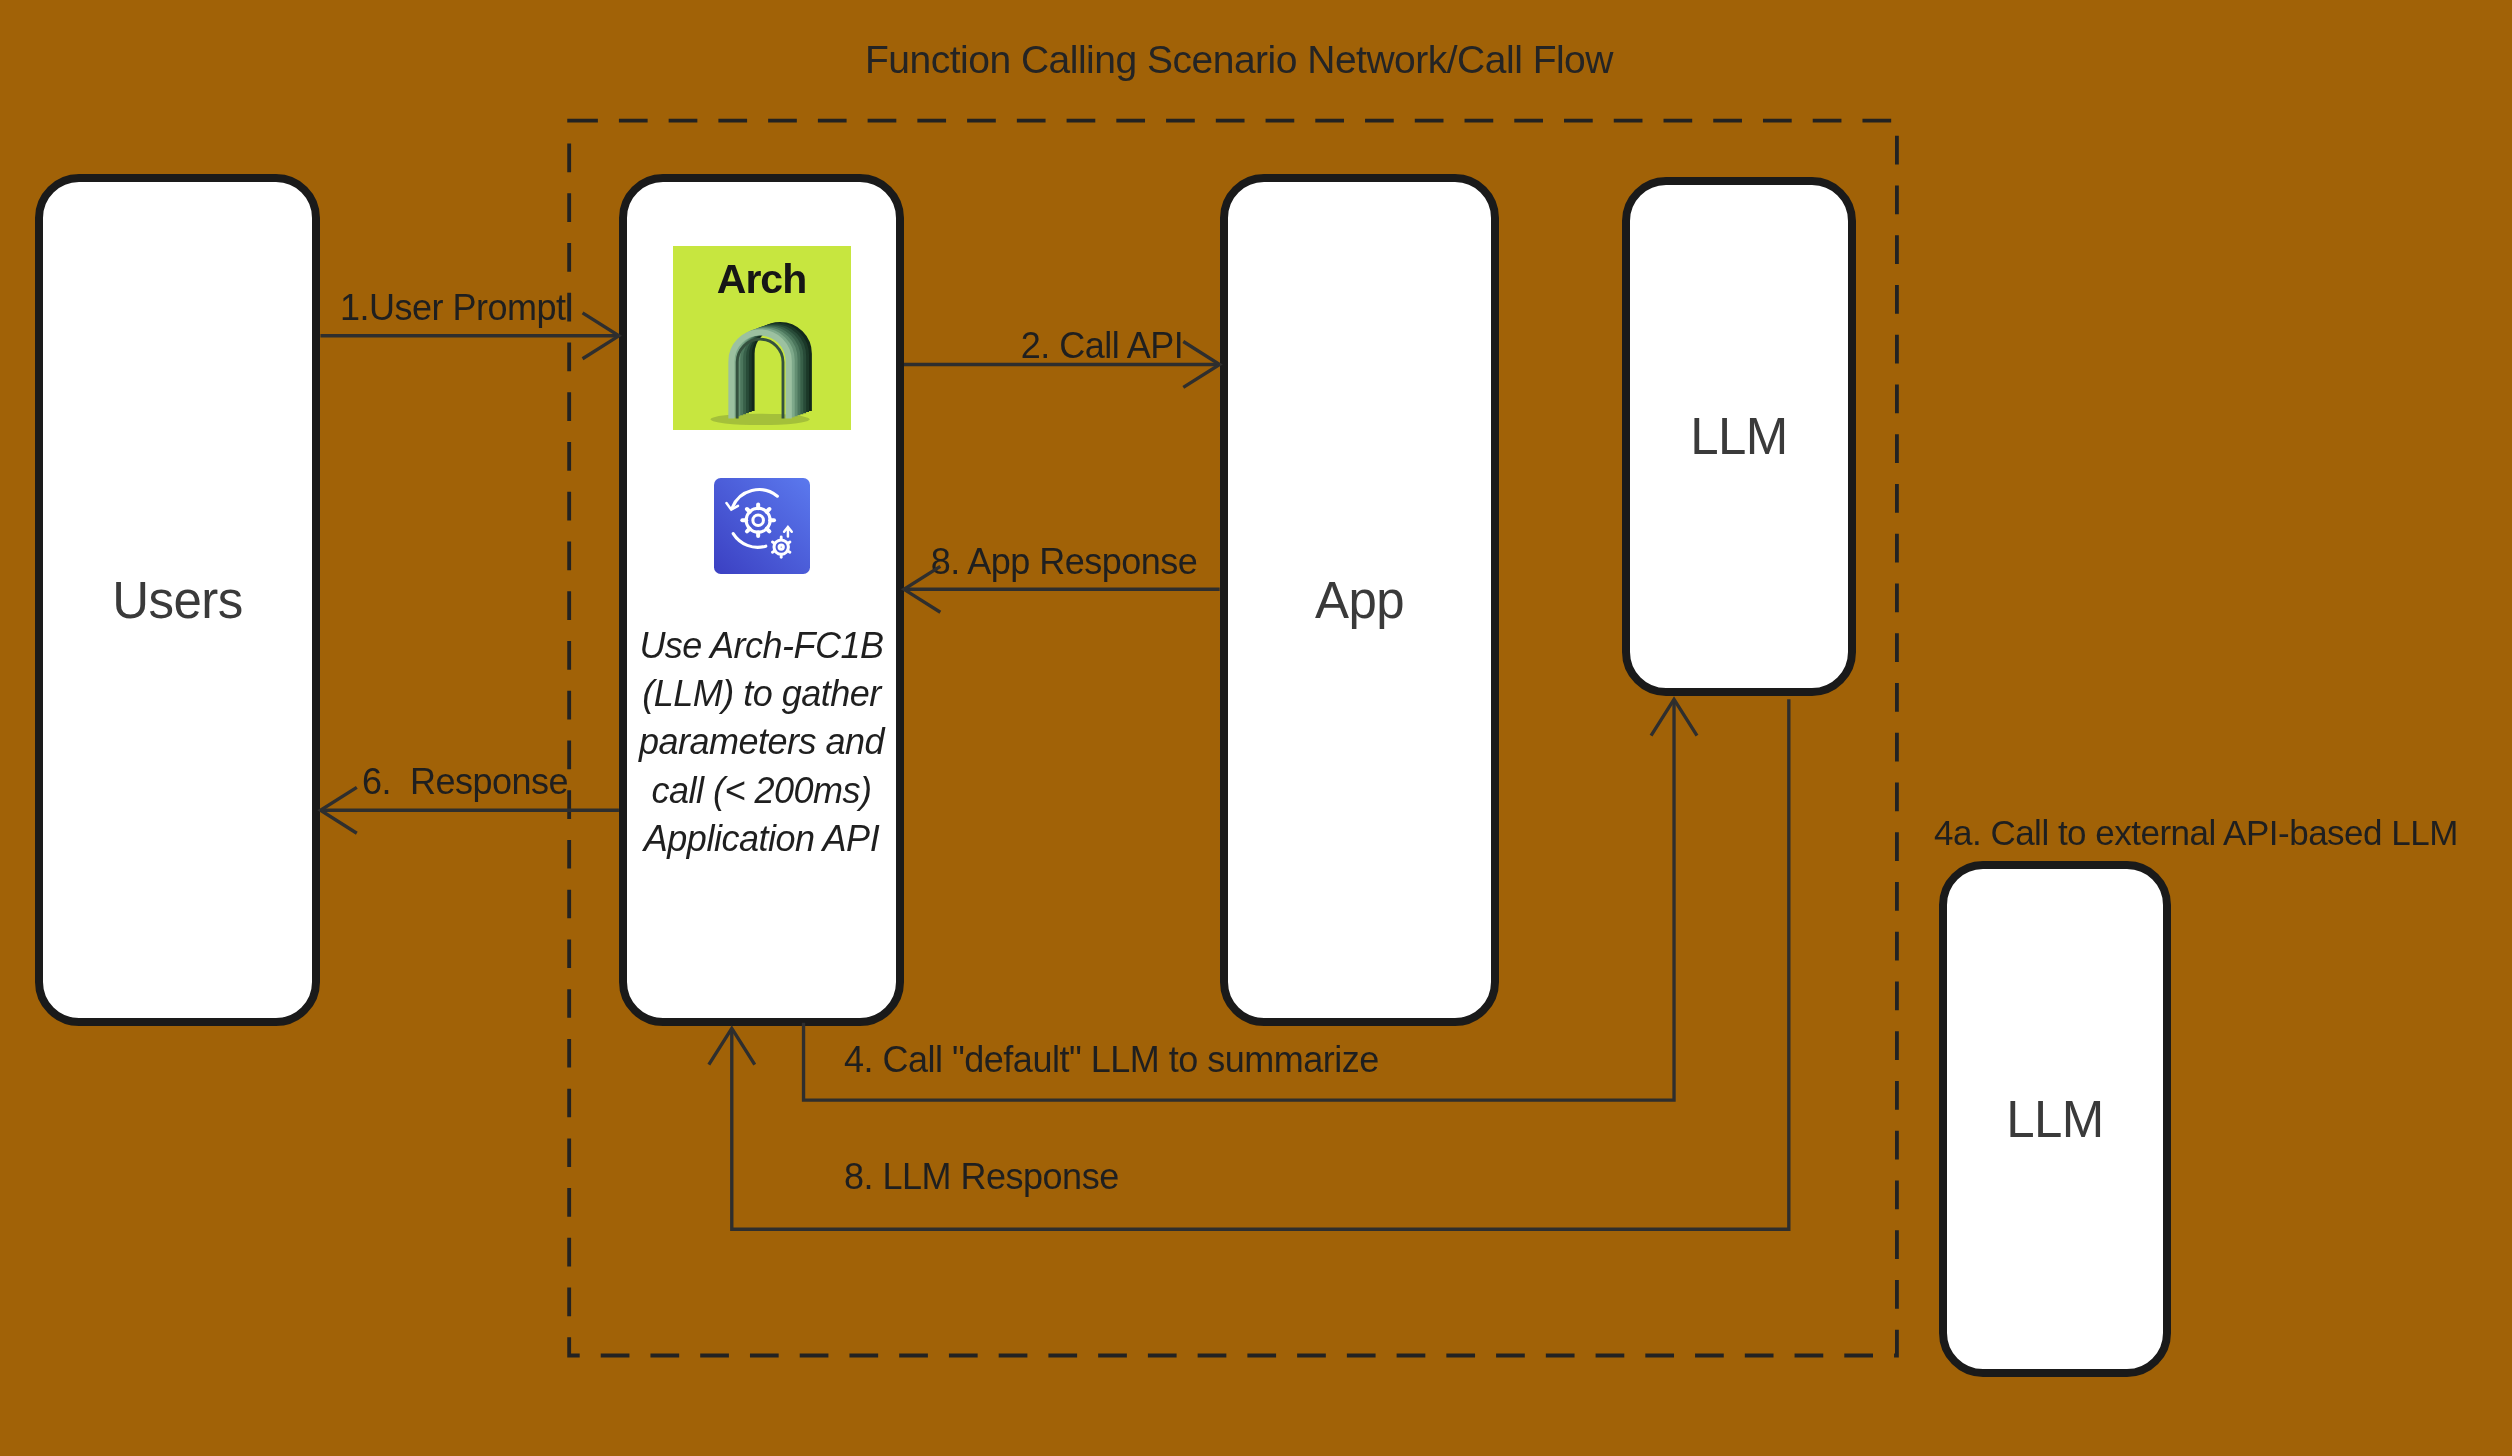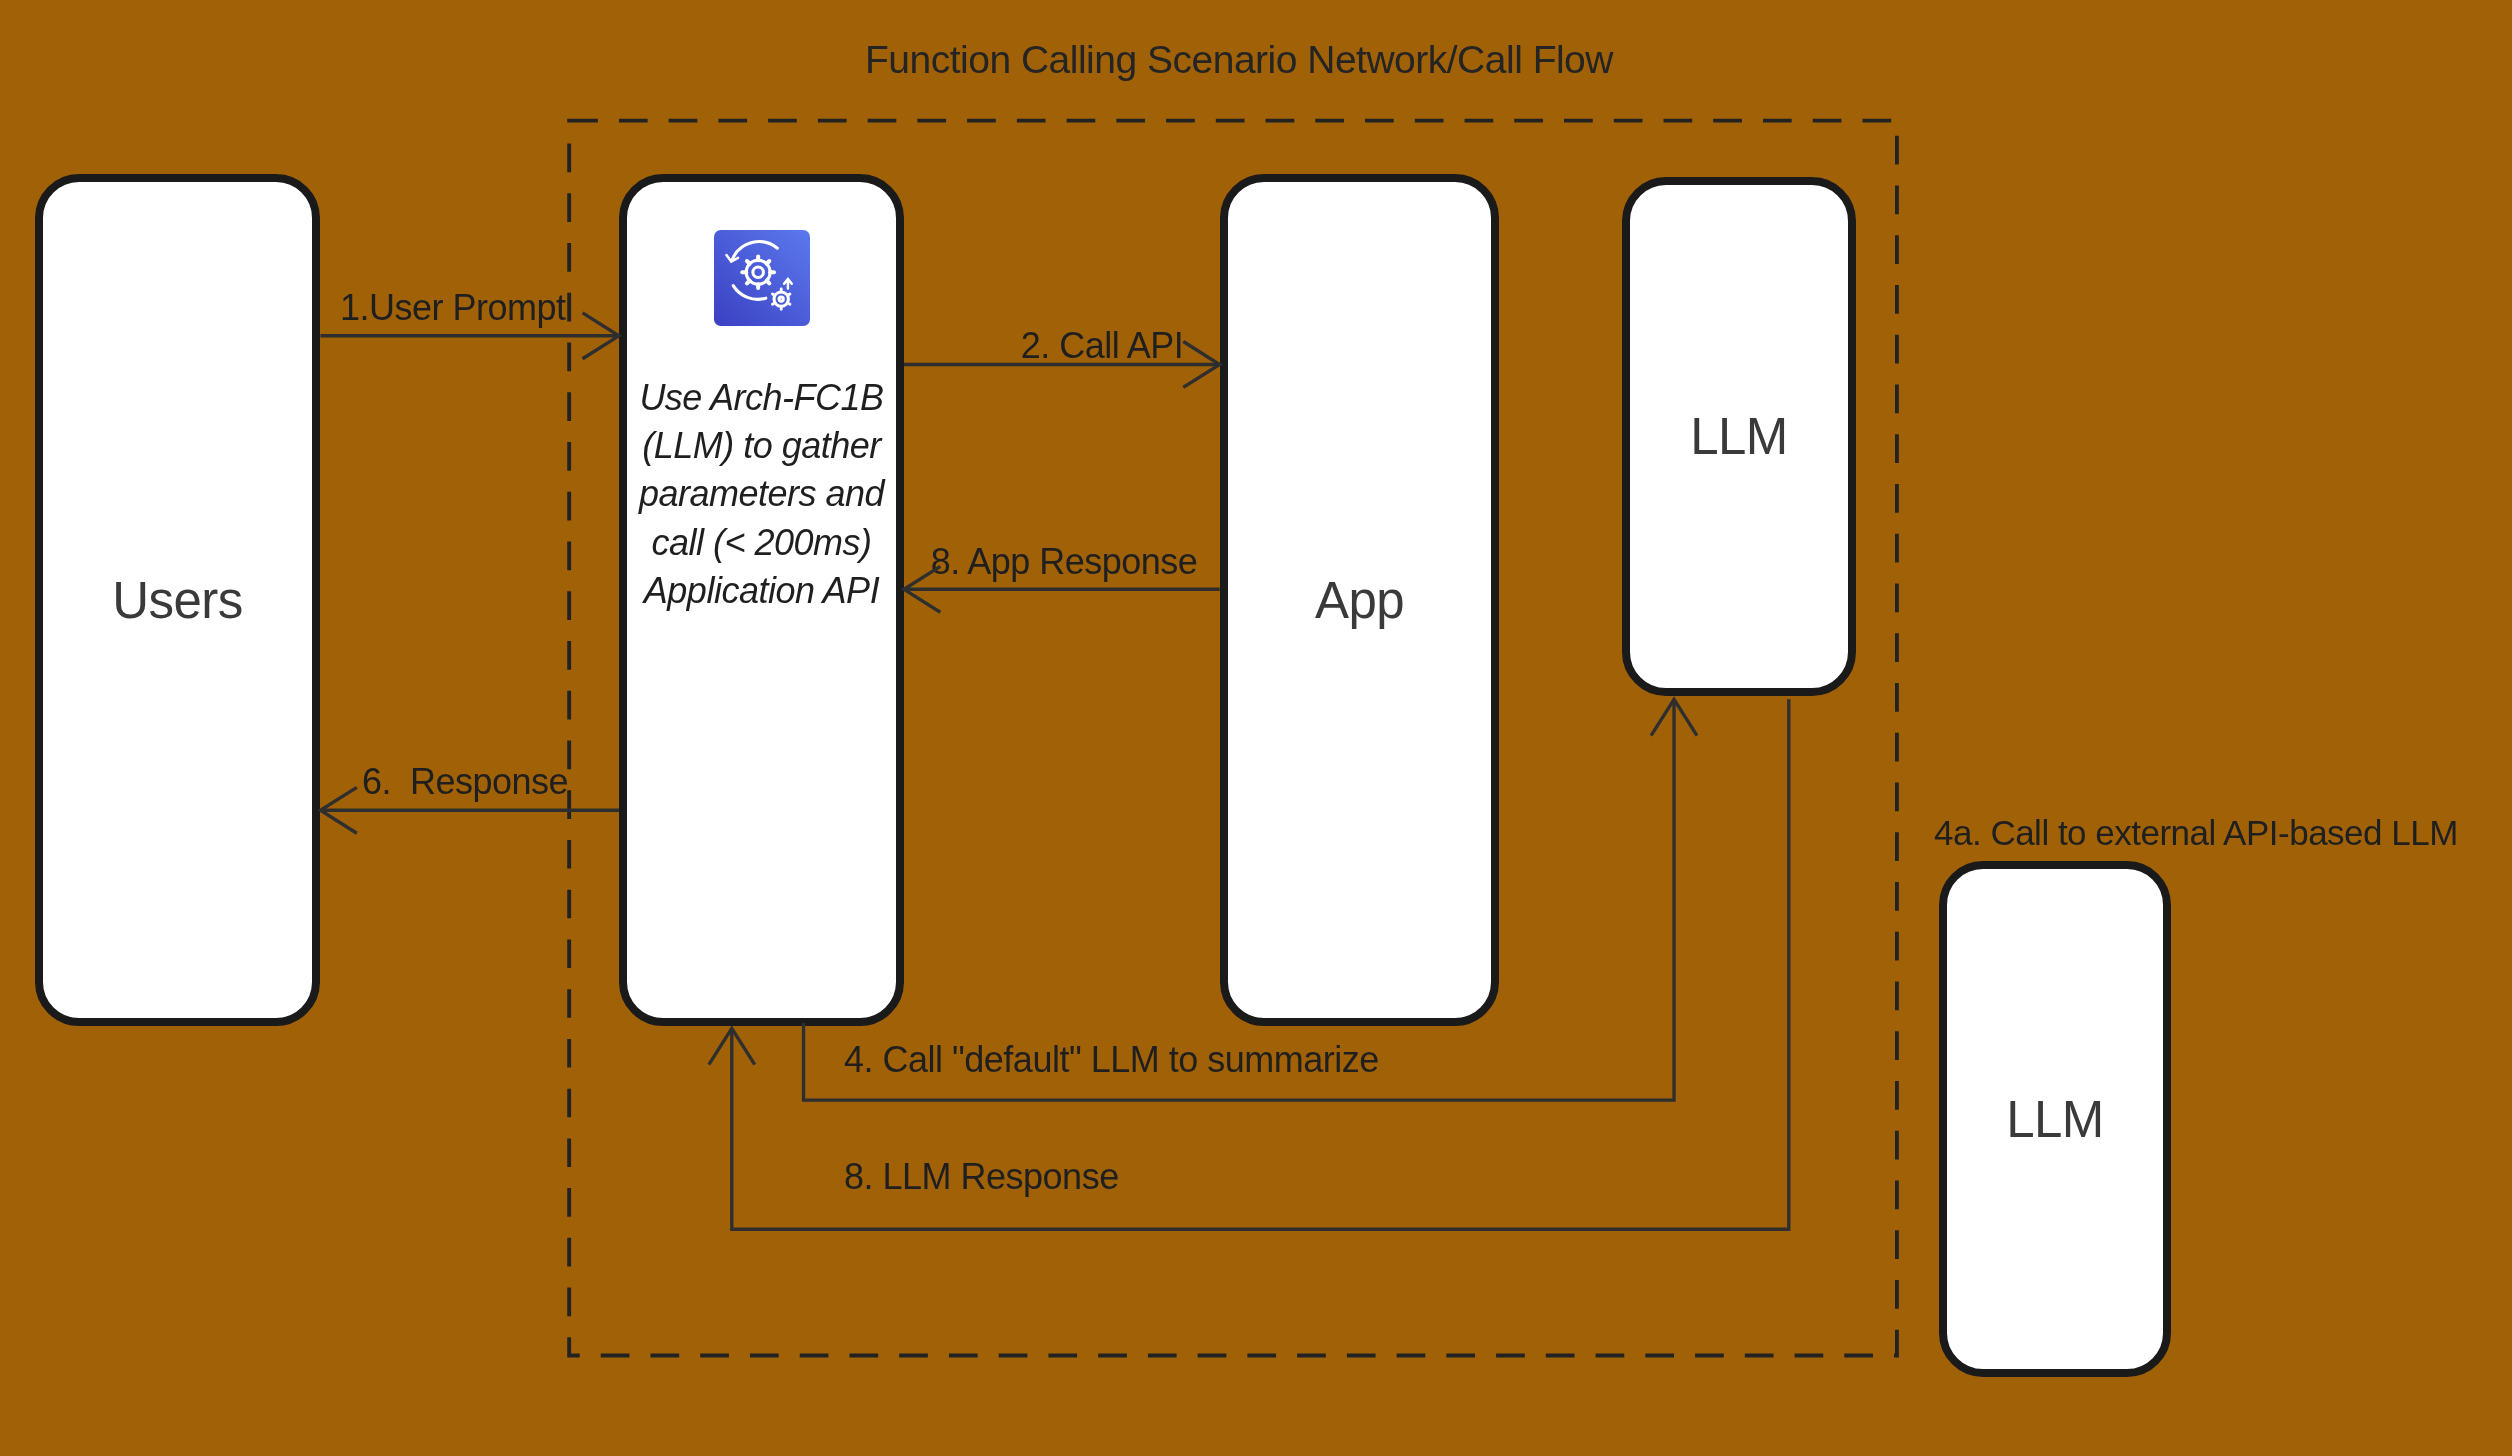--- a/index.html
+++ b/index.html
@@ -68,20 +68,37 @@
 
 <div class="canvas">
 
   <div class="title">Function Calling Scenario Network/Call Flow</div>
 
   <div class="node node-users">
     <span class="node-label">Users</span>
   </div>
 
   <div class="node node-arch">
+    <div class="arch-logo">
+      <div class="arch-logo-title">Arch</div>
+      <svg class="arch-logo-svg" viewBox="0 0 150 132">
+        <ellipse cx="73" cy="124" rx="52" ry="6" fill="rgba(40,60,40,0.22)"></ellipse>
+        <g fill="none" stroke-width="6.5">
+          <path d="M43 123 L43 63 A30 30 0 0 1 103 63 L103 123" stroke="#12281c" transform="translate(21,-7.7)"></path>
+          <path d="M43 123 L43 63 A30 30 0 0 1 103 63 L103 123" stroke="#1b3828" transform="translate(18,-6.6)"></path>
+          <path d="M43 123 L43 63 A30 30 0 0 1 103 63 L103 123" stroke="#284b38" transform="translate(15,-5.5)"></path>
+          <path d="M43 123 L43 63 A30 30 0 0 1 103 63 L103 123" stroke="#386049" transform="translate(12,-4.4)"></path>
+          <path d="M43 123 L43 63 A30 30 0 0 1 103 63 L103 123" stroke="#4b765c" transform="translate(9,-3.3)"></path>
+          <path d="M43 123 L43 63 A30 30 0 0 1 103 63 L103 123" stroke="#638f72" transform="translate(6,-2.2)"></path>
+          <path d="M43 123 L43 63 A30 30 0 0 1 103 63 L103 123" stroke="#7ea98a" transform="translate(3,-1.1)"></path>
+          <path d="M43 123 L43 63 A30 30 0 0 1 103 63 L103 123" stroke="#9cc1a0"></path>
+          <path d="M49 123 L49 64 A24 24 0 0 1 97 64 L97 123" stroke="#35523f" stroke-width="3"></path>
+        </g>
+      </svg>
+    </div>
 
     <svg class="gear-icon" viewBox="0 0 100 100">
       <defs>
         <linearGradient id="bluegrad" x1="0" y1="1" x2="1" y2="0">
           <stop offset="0" stop-color="#3b40c2"></stop>
           <stop offset="1" stop-color="#5b79ee"></stop>
         </linearGradient>
       </defs>
       <rect x="0" y="0" width="100" height="100" rx="7" fill="url(#bluegrad)"></rect>
       <g fill="none" stroke="#ffffff" stroke-width="3.2" stroke-linecap="round">

